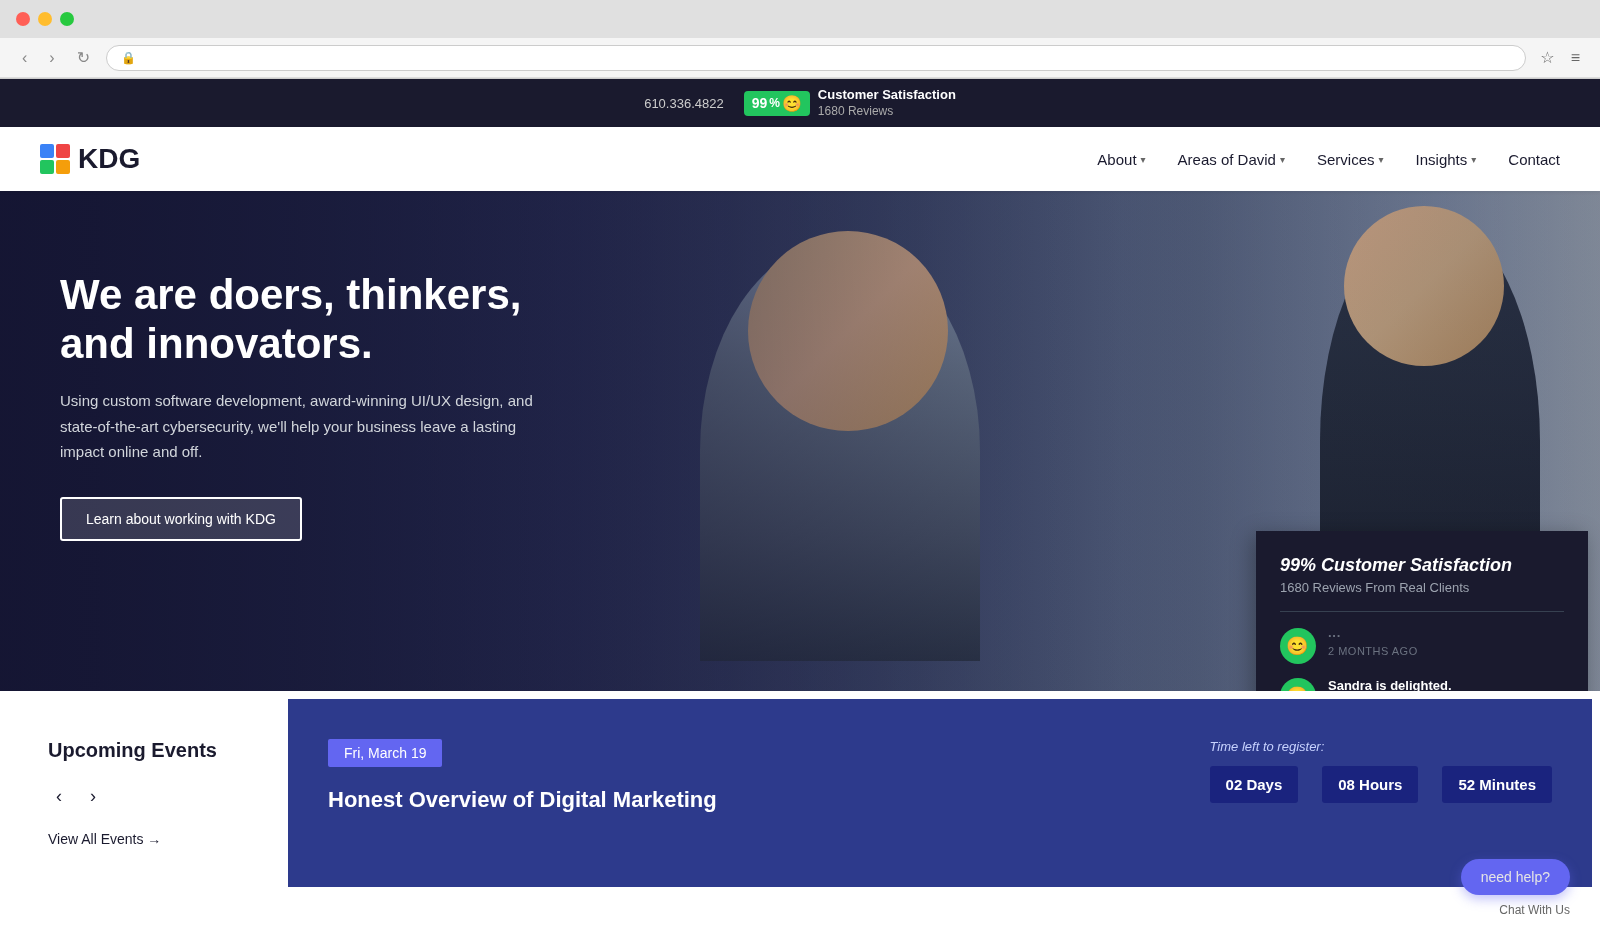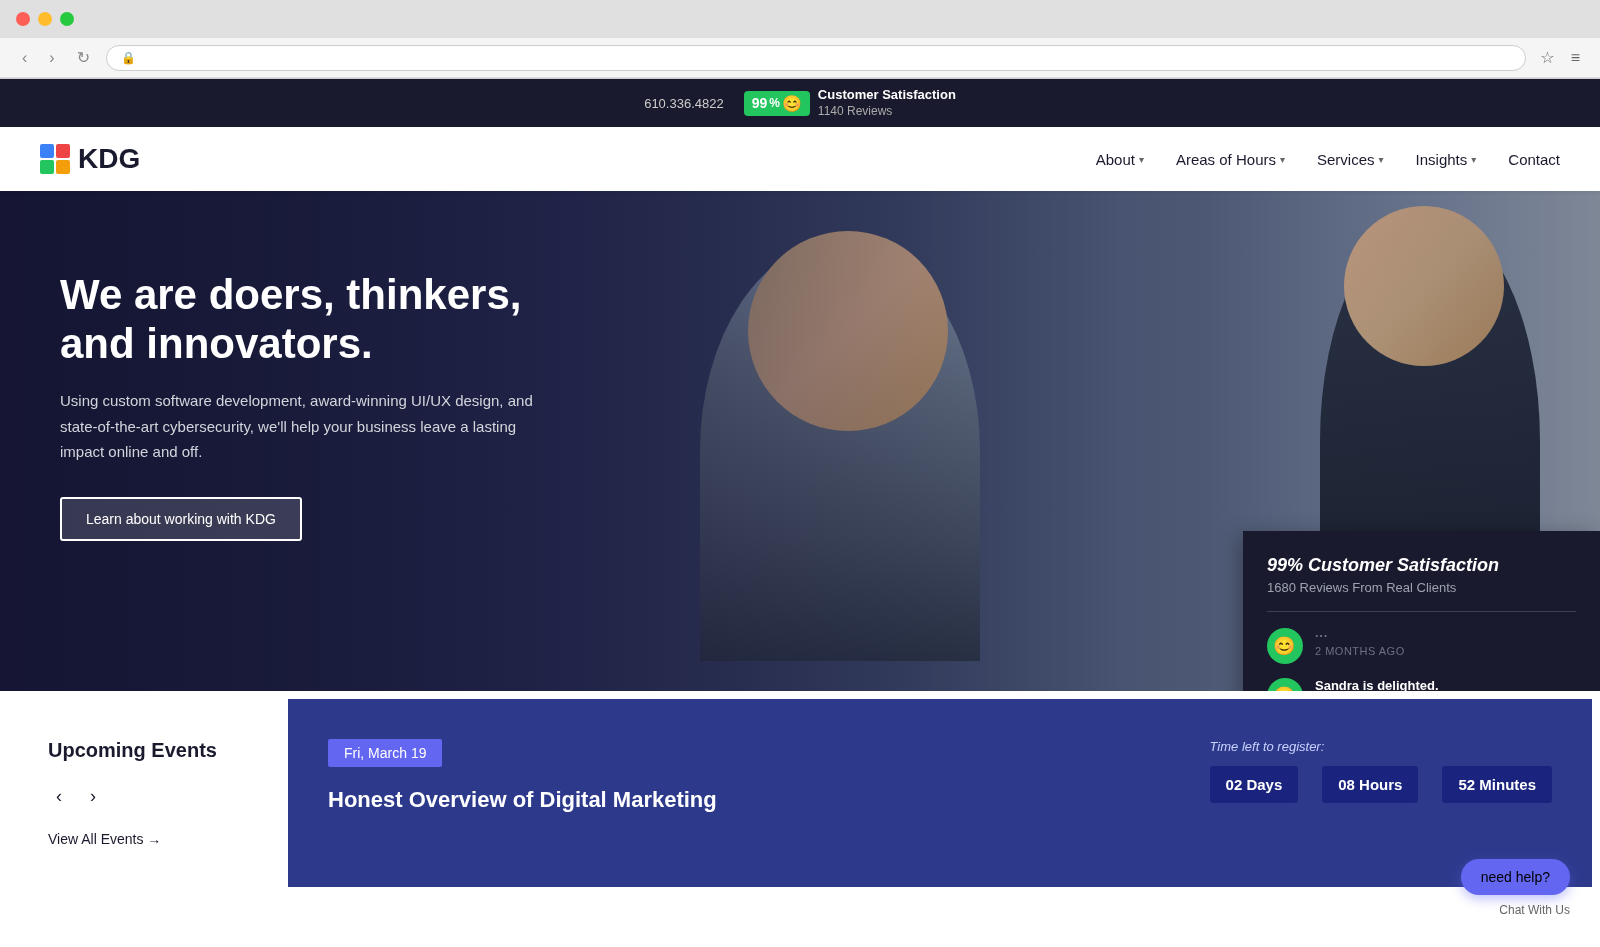--- a/index.html
+++ b/index.html
@@ -50,21 +50,21 @@
 
     
     .hero { position: relative; height: 500px; overflow: hidden; }
     .hero-bg { position: absolute; inset: 0; background: linear-gradient(to right, rgba(20,20,50,0.85) 0%, rgba(20,20,50,0.5) 40%, rgba(20,20,50,0.1) 70%, rgba(20,20,50,0.2) 100%); z-index: 1; }
     .hero-content { position: relative; z-index: 2; padding: 80px 60px; max-width: 650px; }
     .hero-title { font-size: 42px; font-weight: 700; color: white; line-height: 1.15; margin-bottom: 20px; }
     .hero-subtitle { font-size: 15px; color: #d1d5db; line-height: 1.7; margin-bottom: 32px; max-width: 480px; }
     .hero-cta { display: inline-block; background: rgba(255,255,255,0.15); border: 2px solid white; color: white; padding: 12px 24px; font-size: 14px; font-weight: 500; border-radius: 3px; cursor: pointer; text-decoration: none; transition: all 0.2s; }
 
     
-    .feedback-panel { position: absolute; right: 0; top: 340px; width: 357px; background: #1a1a2e; z-index: 5; padding: 24px; box-shadow: -4px 4px 20px rgba(0,0,0,0.3); }
+    .feedback-panel { position: absolute; right: 12px; top: 340px; width: 332px; background: #1a1a2e; z-index: 5; padding: 24px; box-shadow: -4px 4px 20px rgba(0,0,0,0.3); }
     .feedback-header { margin-bottom: 8px; }
     .feedback-title { color: white; font-size: 18px; font-weight: 700; font-style: italic; margin-bottom: 4px; }
     .feedback-sub { color: #9ca3af; font-size: 13px; }
     .feedback-divider { border: none; border-top: 1px solid #374151; margin: 16px 0; }
     .feedback-item { display: flex; align-items: flex-start; gap: 12px; margin-bottom: 14px; }
     .feedback-avatar { width: 36px; height: 36px; border-radius: 50%; background: #22c55e; display: flex; align-items: center; justify-content: center; font-size: 18px; flex-shrink: 0; }
     .feedback-body { }
     .feedback-name { color: white; font-size: 13px; font-weight: 600; margin-bottom: 2px; }
     .feedback-time { color: #6b7280; font-size: 11px; text-transform: uppercase; letter-spacing: 0.5px; }
 
@@ -84,21 +84,21 @@
     .event-timer { position: absolute; right: 40px; top: 40px; }
     .event-timer-label { font-size: 13px; color: #c7d2fe; margin-bottom: 12px; font-style: italic; }
     .event-timer-boxes { display: flex; gap: 24px; }
     .timer-box { background: #1a237e; color: white; padding: 10px 16px; font-size: 15px; font-weight: 600; border-radius: 3px; }
 
     
     .explore-section { padding: 60px 40px 0; }
 
     
     .chat-widget { position: fixed; bottom: 30px; right: 30px; z-index: 100; display: flex; flex-direction: column; align-items: flex-end; gap: 8px; }
-    .chat-bubble { background: #6366f1; color: #000000; padding: 10px 20px; border-radius: 24px; font-size: 14px; font-weight: 500; cursor: pointer; box-shadow: 0 4px 12px rgba(99,102,241,0.4); }
+    .chat-bubble { background: #6366f1; color: #e5e5e5; padding: 10px 20px; border-radius: 24px; font-size: 14px; font-weight: 500; cursor: pointer; box-shadow: 0 4px 12px rgba(99,102,241,0.4); }
     .chat-label { font-size: 12px; color: #666; text-align: right; }
 
     
     .hero-dark-bg { position: absolute; left: 0; top: 0; width: 100%; height: 100%; background: linear-gradient(to right, #1a1f3a 0%, #2d3561 35%, #3d4b6e 55%, #5a6a85 75%, #8a9bb0 90%, #b0bec5 100%); }
   </style>
 </head>
 <body>
 
 <div class="browser-chrome">
   <div class="browser-titlebar">
@@ -126,42 +126,42 @@
   <div class="top-bar">
     <span class="top-bar-phone">610.336.4822</span>
     <div class="top-bar-satisfaction">
       <div class="satisfaction-badge">
         <span class="percent">99</span>
         <span>%</span>
         <span class="satisfaction-icon">😊</span>
       </div>
       <div class="satisfaction-text">
         <div class="title">Customer Satisfaction</div>
-        <div class="sub">1140 Reviews</div>
+        <div class="sub">1680 Reviews</div>
       </div>
     </div>
   </div>
 
   <nav class="nav">
     <div class="logo">
       <div class="logo-icon">
         <div class="logo-sq blue"></div>
         <div class="logo-sq red"></div>
         <div class="logo-sq green"></div>
         <div class="logo-sq yellow"></div>
       </div>
       <span>KDG</span>
     </div>
     <div class="nav-links">
       <a class="nav-link">
         <span>About</span>
         <span class="nav-arrow">▾</span>
       </a>
       <a class="nav-link">
-        <span>Areas of Hours</span>
+        <span>Areas of David</span>
         <span class="nav-arrow">▾</span>
       </a>
       <a class="nav-link">
         <span>Services</span>
         <span class="nav-arrow">▾</span>
       </a>
       <a class="nav-link">
         <span>Insights</span>
         <span class="nav-arrow">▾</span>
       </a>

